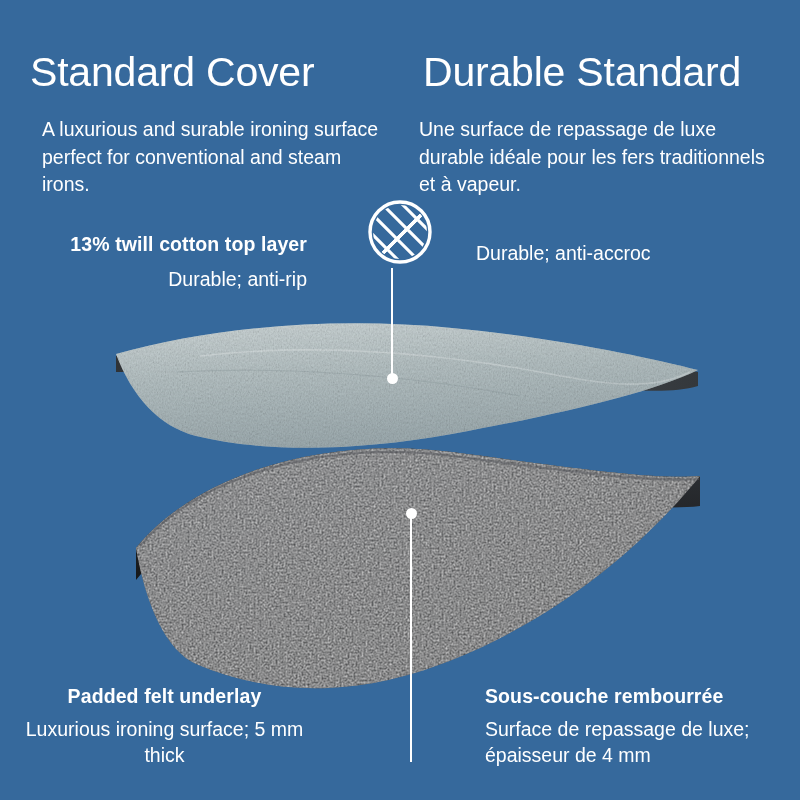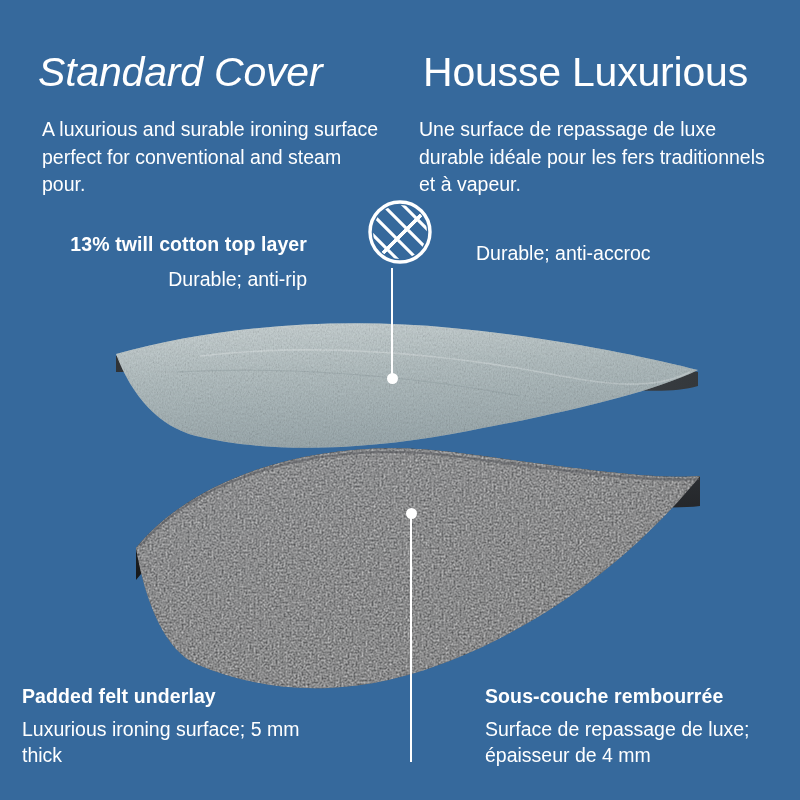--- a/index.html
+++ b/index.html
@@ -21,21 +21,21 @@
   .title {
     position: absolute;
     top: 50px;
     color: #ffffff;
     font-size: 41px;
     font-weight: 400;
     letter-spacing: -0.2px;
     line-height: 1.08;
     white-space: nowrap;
   }
-  .title.en { left: 38px; font-style: italic; }
+  .title.en { left: 30px; }
   .title.fr { left: 423px; }
 
   .intro {
     position: absolute;
     top: 116px;
     color: #ffffff;
     font-size: 19.5px;
     font-weight: 400;
     line-height: 1.42;
   }
@@ -52,21 +52,21 @@
   }
   .callout .sb {
     font-size: 19.5px;
     font-weight: 400;
     line-height: 1.33;
     margin-top: 9px;
   }
 
   .callout.top-en  { top: 232px; left: 22px;  width: 285px; text-align: right; }
   .callout.top-fr  { top: 232px; left: 476px; width: 310px; text-align: left; }
-  .callout.bot-en  { top: 684px; left: 22px;  width: 285px; text-align: left; }
+  .callout.bot-en  { top: 684px; left: 22px;  width: 285px; text-align: center; }
   .callout.bot-fr  { top: 684px; left: 485px; width: 324px; text-align: left; }
   .callout.bot-en .sb { margin-top: 7px; }
   .callout.bot-fr .sb { margin-top: 7px; }
 
   
   #art {
     position: absolute;
     inset: 0;
     width: 800px;
     height: 800px;
@@ -209,23 +209,23 @@
       <line x1="92" y1="-18" x2="32" y2="42"></line>
     </g>
   </svg>
 
   <div class="leader" id="leader-top"></div>
   <div class="dot" id="dot-top"></div>
   <div class="leader" id="leader-bot"></div>
   <div class="dot" id="dot-bot"></div>
 
   <div class="title en">Standard Cover</div>
-  <div class="title fr">Housse Luxurious</div>
-
-  <div class="intro en">A luxurious and surable ironing surface perfect for conventional and steam pour.</div>
+  <div class="title fr">Durable Standard</div>
+
+  <div class="intro en">A luxurious and surable ironing surface perfect for conventional and steam irons.</div>
   <div class="intro fr">Une surface de repassage de luxe durable idéale pour les fers traditionnels et à vapeur.</div>
 
   <div class="callout top-en">
     <div class="hd">13% twill cotton top layer</div>
     <div class="sb">Durable; anti-rip</div>
   </div>
 
   <div class="callout top-fr">
     <div class="sb">Durable; anti-accroc</div>
   </div>

